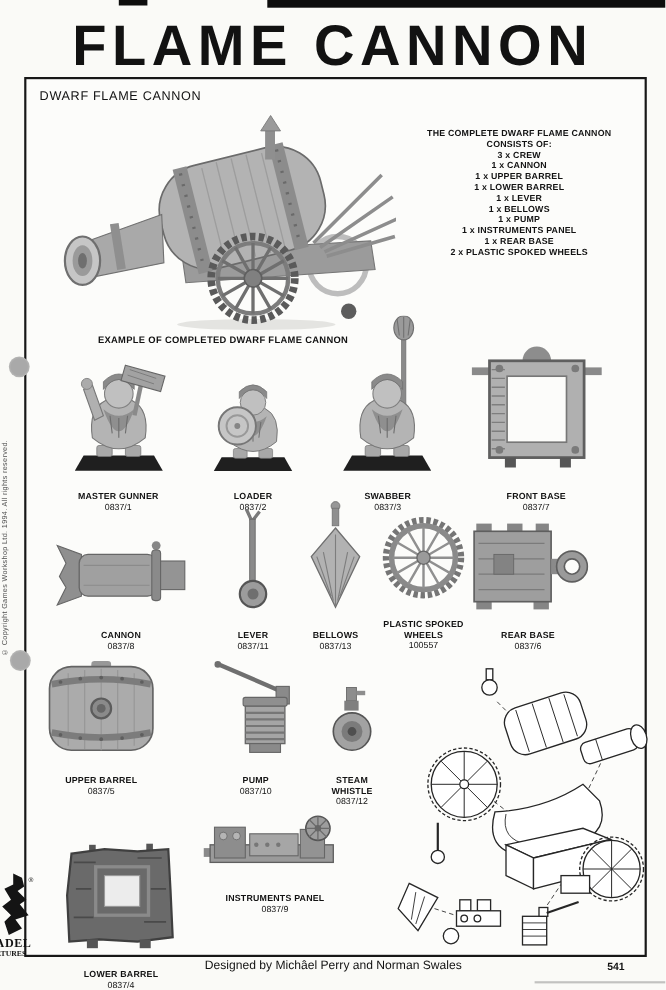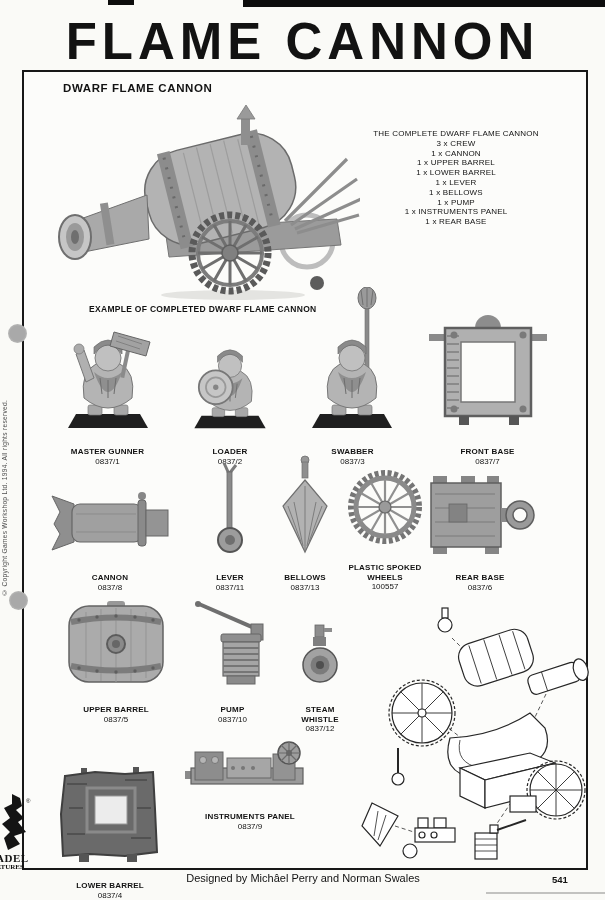--- a/index.html
+++ b/index.html
@@ -1,21 +1,21 @@
 <!DOCTYPE html>
 <html><head>
 <meta charset="utf-8">
 <style>
   html,body{margin:0;padding:0;}
   body{width:605px;height:900px;background:#fafaf7;font-family:"Liberation Sans",sans-serif;color:#121212;position:relative;overflow:hidden;}
   .strip{position:absolute;background:#0d0d0d;}
   .title{position:absolute;top:12px;left:0;width:605px;text-align:center;font-size:51px;font-weight:bold;letter-spacing:5px;transform:scaleY(1.02);white-space:nowrap;}
   .frame{position:absolute;left:22px;top:70px;width:562px;height:796px;border:2px solid #171717;background:#fcfcfa;}
-  .sec{position:absolute;left:36px;top:82px;font-size:11.5px;font-weight:bold;letter-spacing:0.6px;margin-left:27px;}
-  .contents{position:absolute;left:342px;top:117px;width:228px;text-align:center;font-weight:normal;font-size:8px;line-height:9.8px;letter-spacing:0.2px;margin-top:12px;}
+  .sec{position:absolute;left:36px;top:82px;font-size:11.5px;font-weight:normal;letter-spacing:0.6px;}
+  .contents{position:absolute;left:358px;top:117px;width:228px;text-align:center;font-weight:bold;font-size:8px;line-height:9.8px;letter-spacing:0.2px;}
   .example{position:absolute;left:66px;top:304px;font-size:8.5px;font-weight:bold;letter-spacing:0.3px;margin-left:23px;}
   .cell{position:absolute;text-align:center;}
   .cell svg{display:block;margin:0 auto;}
   .cap{font-size:8px;font-weight:bold;line-height:9.5px;letter-spacing:0.2px;margin-top:17px;}
   .code{font-size:8px;line-height:9.5px;}
   .credit{position:absolute;top:872px;left:22px;width:562px;text-align:center;font-size:11px;}
   .pagenum{position:absolute;top:874px;left:552px;font-size:9.5px;font-weight:bold;}
   .copyright{position:absolute;left:1px;top:328px;height:268px;writing-mode:vertical-rl;transform:rotate(180deg);font-size:6.6px;color:#4e4e4e;letter-spacing:0.3px;white-space:nowrap;}
   .hole{position:absolute;width:19px;height:19px;border-radius:50%;background:radial-gradient(circle,#a9a9a9 55%,#c6c6c4 85%,#e9e9e6 100%);}
   .logo{position:absolute;left:0;top:792px;width:46px;}
@@ -72,29 +72,31 @@
   <polygon points="192,16 210,16 201,2" fill="#9a9a9a" stroke="#777" stroke-width="0.8"></polygon>
   <circle cx="185" cy="150" r="38" fill="none" stroke="#5a5a5a" stroke-width="7" stroke-dasharray="5,3"></circle>
   <circle cx="185" cy="150" r="32" fill="none" stroke="#7c7c7c" stroke-width="4"></circle>
   <path d="M185,150 L217,150 M185,150 L213,166 M185,150 L201,178 M185,150 L185,182 M185,150 L169,178 M185,150 L157,166 M185,150 L153,150 M185,150 L157,134 M185,150 L169,122 M185,150 L185,118 M185,150 L201,122 M185,150 L213,134" stroke="#6f6f6f" stroke-width="3"></path>
   <circle cx="185" cy="150" r="8" fill="#808080" stroke="#5f5f5f" stroke-width="1.5"></circle>
   <circle cx="272" cy="180" r="7" fill="#5c5c5c"></circle>
 </svg>
 
 <div class="contents">
   <div>THE COMPLETE DWARF FLAME CANNON</div>
+  <div>CONSISTS OF:</div>
   <div>3 x CREW</div>
   <div>1 x CANNON</div>
   <div>1 x UPPER BARREL</div>
   <div>1 x LOWER BARREL</div>
   <div>1 x LEVER</div>
   <div>1 x BELLOWS</div>
   <div>1 x PUMP</div>
   <div>1 x INSTRUMENTS PANEL</div>
   <div>1 x REAR BASE</div>
+  <div>2 x PLASTIC SPOKED WHEELS</div>
 </div>
 
 <div class="example">EXAMPLE OF COMPLETED DWARF FLAME CANNON</div>
 
 <div class="cell" style="left:55px;top:320px;width:105px">
   <svg width="100" height="110" viewBox="0 0 100 110">
     <use href="#dwarfbody"></use>
     <path d="M28,62 L18,34 26,30 36,58 Z" fill="#b0b0b0" stroke="#777" stroke-width="1"></path>
     <circle cx="21" cy="29" r="5" fill="#ababab" stroke="#7d7d7d" stroke-width="0.8"></circle>
     <rect x="66" y="24" width="4" height="34" fill="#8a8a8a" transform="rotate(12 68 40)"></rect>
@@ -203,21 +205,21 @@
     <path d="M10,20 h60 M10,34 h60 M10,48 h60 M10,62 h60" stroke="#7b7b7b" stroke-width="1.2"></path>
     <rect x="24" y="30" width="18" height="18" fill="#838383" stroke="#666" stroke-width="0.8"></rect>
     <rect x="76" y="34" width="9" height="14" fill="#8a8a8a"></rect>
     <circle cx="95" cy="41" r="14" fill="#9a9a9a" stroke="#5f5f5f" stroke-width="1.5"></circle>
     <circle cx="95" cy="41" r="7" fill="#fcfcfa" stroke="#5f5f5f" stroke-width="1.5"></circle>
   </svg>
   <div class="cap">REAR BASE</div>
   <div class="code">0837/6</div>
 </div>
 
-<div class="cell" style="left:61px;top:600px;width:110px">
+<div class="cell" style="left:37px;top:600px;width:110px">
   <svg width="110" height="88" viewBox="0 0 110 88">
     <rect x="46" y="1" width="18" height="8" rx="3" fill="#989898"></rect>
     <rect x="8" y="6" width="94" height="76" rx="20" fill="#ababab" stroke="#636363" stroke-width="1.5"></rect>
     <path d="M25,12 V78 M40,9 V81 M55,8 V82 M70,9 V81 M85,12 V78" stroke="#979797" stroke-width="1.1"></path>
     <path d="M10,22 Q55,13 100,22" stroke="#7c7c7c" stroke-width="6" fill="none"></path>
     <path d="M10,66 Q55,75 100,66" stroke="#7c7c7c" stroke-width="6" fill="none"></path>
     <circle cx="18" cy="20" r="1.7" fill="#5e5e5e"></circle>
       <circle cx="36" cy="17" r="1.7" fill="#5e5e5e"></circle>
       <circle cx="55" cy="16" r="1.7" fill="#5e5e5e"></circle>
       <circle cx="74" cy="17" r="1.7" fill="#5e5e5e"></circle>

